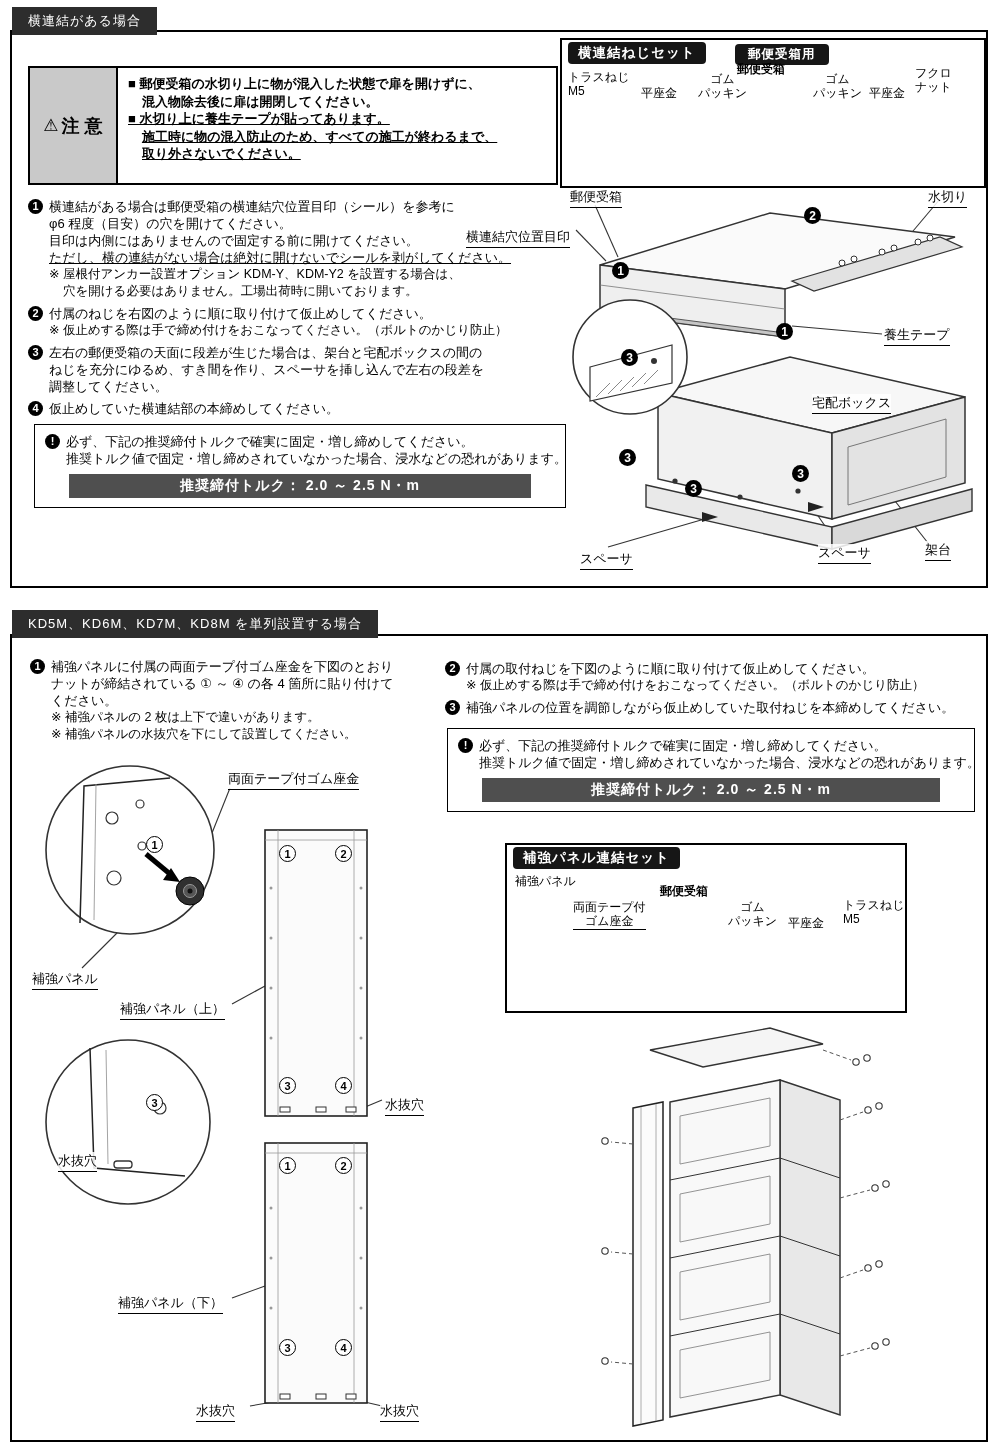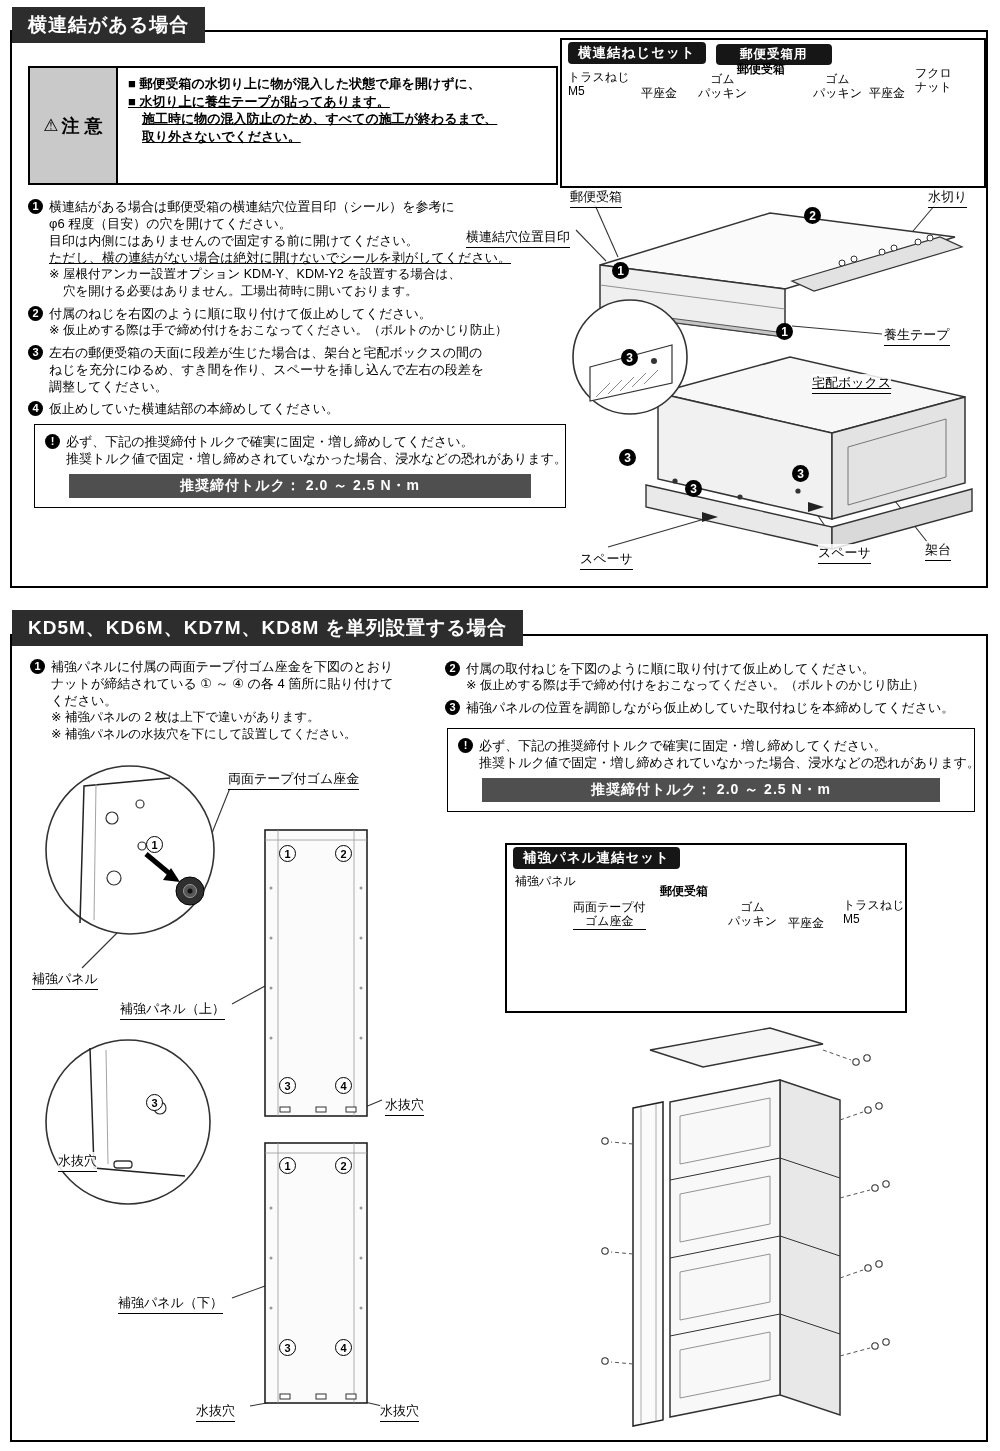--- a/index.html
+++ b/index.html
@@ -1,20 +1,20 @@
 <!DOCTYPE html>
 <html><head>
 <meta charset="utf-8">
 <style>
   * { margin:0; padding:0; box-sizing:border-box; }
   body { font-family:"Liberation Sans","DejaVu Sans",sans-serif; background:#fff; }
   .page { position:relative; width:1000px; height:1451px; background:#fff; overflow:hidden; color:#000; }
   .abs { position:absolute; }
   .sec-border { position:absolute; border:2px solid #000; background:#fff; z-index:0; }
-  .header-bar { position:absolute; background:#2d2d2d; color:#fff; font-weight:bold; font-size:19px;
+  .header-bar { position:absolute; background:#2d2d2d; color:#fff; font-weight:normal; font-size:13px;
                 padding:5px 16px; letter-spacing:1px; z-index:3; white-space:nowrap; }
   
   .caution-box { position:absolute; border:2px solid #000; display:flex; background:#fff; z-index:2; }
   .caution-label { width:88px; background:#c9c9c9; border-right:2px solid #000; display:flex;
                    align-items:center; justify-content:center; font-weight:bold; font-size:18px; gap:3px; }
   .warn-tri { font-size:17px; font-weight:bold; }
   .caution-text { padding:7px 10px; font-size:13px; font-weight:bold; line-height:17.5px; white-space:nowrap; }
   .ind { padding-left:14px; }
   .u { text-decoration:underline; }
   .bu { font-weight:normal; text-decoration:underline; }
@@ -31,21 +31,21 @@
   .warnrow { display:flex; align-items:flex-start; line-height:17px; white-space:nowrap; }
   .warnrow2 { padding-left:21px; line-height:17px; white-space:nowrap; }
   .excl { width:15px; height:15px; border-radius:50%; background:#000; color:#fff; font-weight:bold;
           font-size:11px; display:inline-flex; align-items:center; justify-content:center; margin-right:6px; margin-top:1px; flex:0 0 15px; }
   .torquebar { background:#4f4f4f; color:#fff; text-align:center; font-weight:bold; font-size:14px;
                padding:3px 0; margin:7px 24px 0 24px; letter-spacing:1px; }
   
   .partsbox { position:absolute; border:2px solid #000; background:#fff; z-index:2; }
   .chip { position:absolute; background:#161616; color:#fff; font-size:13.5px; font-weight:bold;
           padding:2px 10px; border-radius:4px; letter-spacing:1px; z-index:4; white-space:nowrap; }
-  .chip.small { font-size:12.5px; padding:2px 24px; }
+  .chip.small { font-size:12.5px; padding:2px 13px;margin-left:19px; }
   .pl { position:absolute; font-size:12px; line-height:14px; text-align:center; white-space:nowrap; z-index:4; }
   
   .dl { position:absolute; font-size:13px; white-space:nowrap; border-bottom:1.3px solid #000;
         padding-bottom:1px; z-index:5; background:rgba(255,255,255,0.85); }
   .mkb { position:absolute; width:17px; height:17px; border-radius:50%; background:#000; color:#fff;
          display:flex; align-items:center; justify-content:center; font-size:12px; font-weight:bold; z-index:6; }
   .mkw { position:absolute; width:17px; height:17px; border-radius:50%; background:#fff; color:#000;
          border:1.5px solid #000; display:flex; align-items:center; justify-content:center;
          font-size:11px; font-weight:bold; z-index:6; }
   svg { z-index:1; }
@@ -58,20 +58,21 @@
   <div class="sec-border" style="left:10px; top:30px; width:978px; height:558px;"></div>
   <div class="header-bar" style="left:12px; top:7px;">横連結がある場合</div>
 
   <div class="caution-box" style="left:28px; top:66px; width:530px; height:119px;">
     <div class="caution-label">
       <span class="warn-tri">⚠</span>
       <span>注 意</span>
     </div>
     <div class="caution-text">
       <div>■ 郵便受箱の水切り上に物が混入した状態で扉を開けずに、</div>
+      <div class="ind">混入物除去後に扉は開閉してください。</div>
       <div class="u">■ 水切り上に養生テープが貼ってあります。</div>
       <div class="ind u">施工時に物の混入防止のため、すべての施工が終わるまで、</div>
       <div class="ind u">取り外さないでください。</div>
     </div>
   </div>
 
   <div class="steps abs" style="left:28px; top:198px; width:534px;">
     <div class="step">
       <span class="ncirc">1</span>
       <div class="slines">
@@ -222,21 +223,21 @@
       <line x1="192" y1="202" x2="206" y2="188"></line>
       <line x1="204" y1="199" x2="218" y2="185"></line>
     </g>
     <circle cx="214" cy="176" r="3" fill="#333"></circle>
   </svg>
 
   <div class="dl" style="left:570px; top:188px;">郵便受箱</div>
   <div class="dl" style="left:928px; top:188px;">水切り</div>
   <div class="dl" style="left:466px; top:228px;">横連結穴位置目印</div>
   <div class="dl" style="left:884px; top:326px;">養生テープ</div>
-  <div class="dl" style="left:812px; top:374px;text-decoration:underline;">宅配ボックス</div>
+  <div class="dl" style="left:812px; top:394px;">宅配ボックス</div>
   <div class="dl" style="left:580px; top:550px;">スペーサ</div>
   <div class="dl" style="left:818px; top:544px;">スペーサ</div>
   <div class="dl" style="left:925px; top:541px;">架台</div>
 
   <div class="mkb" style="left:612px; top:262px;">1</div>
   <div class="mkb" style="left:804px; top:207px;">2</div>
   <div class="mkb" style="left:621px; top:349px;">3</div>
   <div class="mkb" style="left:619px; top:449px;">3</div>
   <div class="mkb" style="left:685px; top:480px;">3</div>
   <div class="mkb" style="left:792px; top:465px;">3</div>

